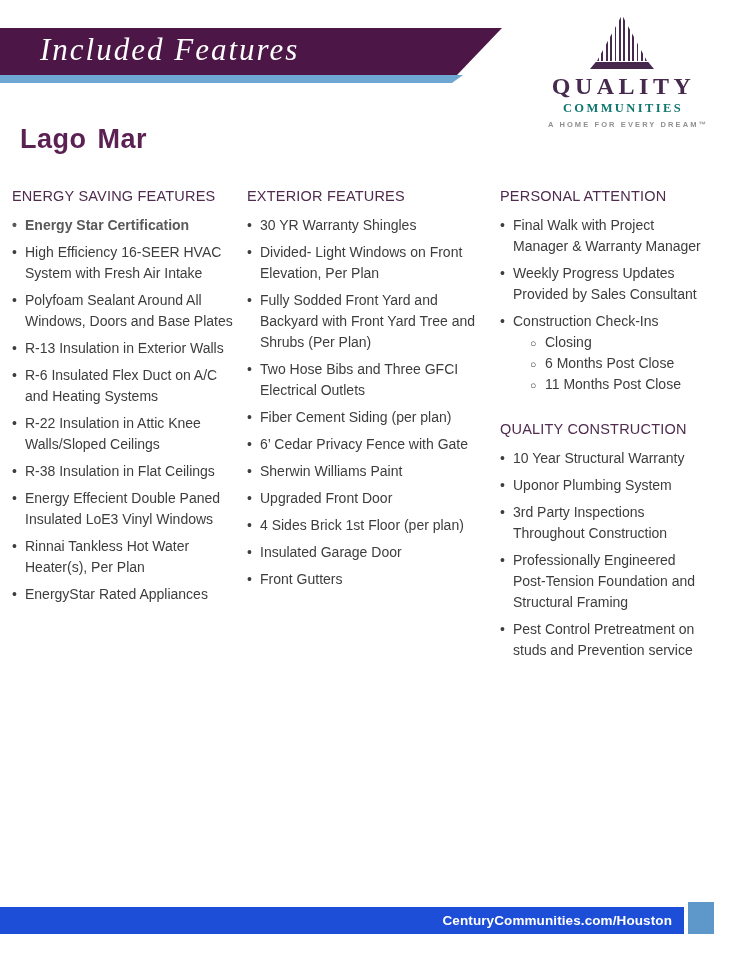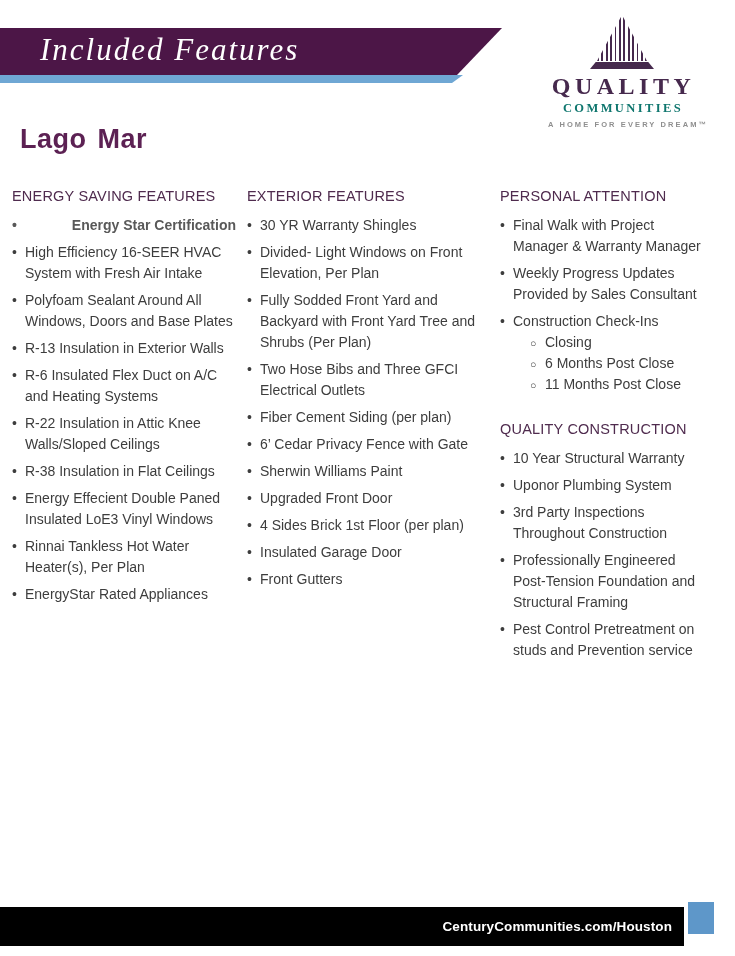--- a/index.html
+++ b/index.html
@@ -64,30 +64,30 @@
 
   .section-heading{
     margin:0 0 11px 0;font-size:14.5px;font-weight:normal;color:#4f2b4e;
     letter-spacing:0.2px;white-space:nowrap;
   }
   .section + .section .section-heading{margin-top:26px;}
 
   ul.items{list-style:none;margin:0;padding:0;font-size:14px;line-height:21px;color:#3d3d3d;}
   li.item{position:relative;padding-left:13px;margin-bottom:6px;}
   li.item::before{content:"\2022";position:absolute;left:0;top:0;color:#3d3d3d;}
-  li.item.emphasis{font-weight:bold;color:#595959;text-align:right;}
+  li.item.emphasis{font-weight:bold;color:#595959;}
   li.item.emphasis::before{color:#595959;}
 
   ul.sub{list-style:none;margin:0;padding:0 0 0 17px;}
   ul.sub li{position:relative;padding-left:15px;margin:0;}
   ul.sub li::before{content:"\25CB";position:absolute;left:0;top:1px;font-size:10.5px;color:#3d3d3d;}
 
   
   .footer-bar{
-    position:absolute;top:907px;left:0;width:684px;height:39px;background:#000000;
+    position:absolute;top:907px;left:0;width:684px;height:27px;background:#1d4ed8;
     display:flex;align-items:center;justify-content:flex-end;
   }
   .footer-url{color:#ffffff;font-weight:bold;font-size:13.5px;padding-right:12px;letter-spacing:0.1px;}
   .footer-square{position:absolute;top:902px;left:688px;width:26px;height:32px;background:#5e97c9;}
 </style>
 </head>
 <body>
 
 <div class="banner">
   <div class="banner-purple">

